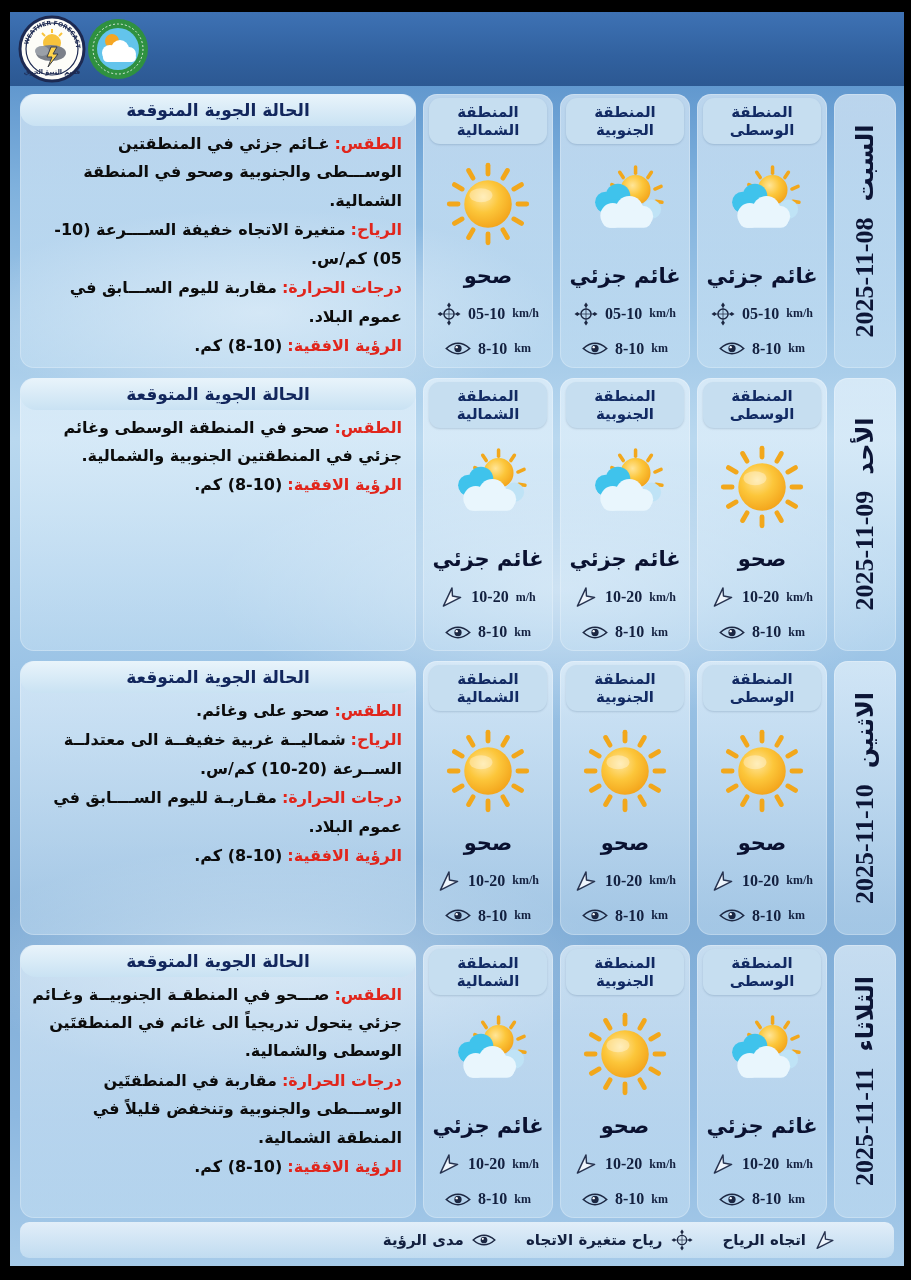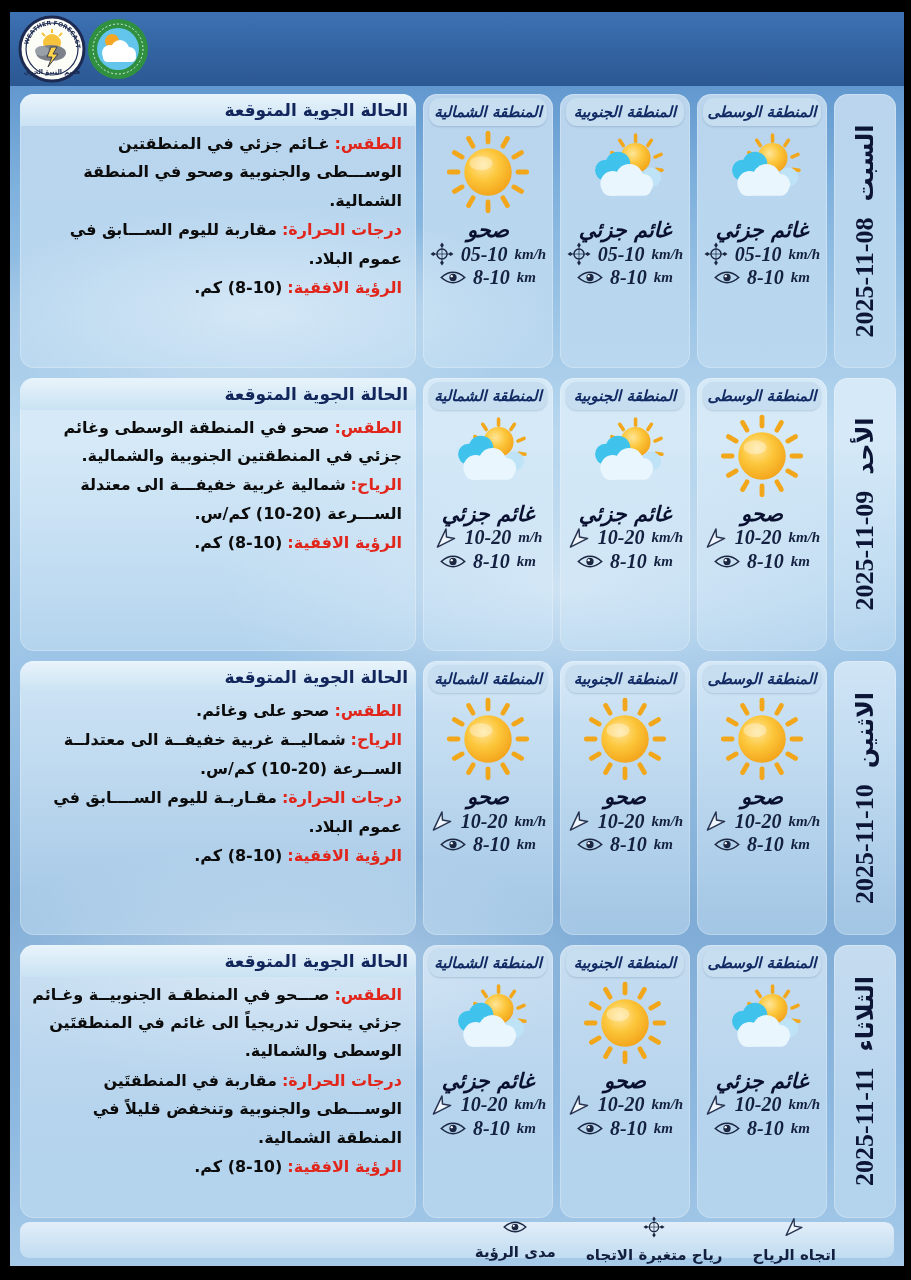--- a/index.html
+++ b/index.html
@@ -42,58 +42,58 @@
   .day-inner{
     position:absolute; top:50%; left:50%;
     transform:translate(-50%,-50%) rotate(-90deg);
     white-space:nowrap; direction:ltr; color:#0c1536; font-weight:bold;
   }
   .day-inner .ddate{ font-family:"Liberation Serif","DejaVu Serif",serif; font-size:26px; letter-spacing:1px; }
   .day-inner .dname{ font-size:24px; margin-left:16px; }
   
   .cell{
     flex:0 0 130px; display:flex; flex-direction:column; align-items:center;
-    padding:4px 6px 10px; font-style:italic;
+    padding:4px 6px 10px; justify-content:space-between;
   }
   .rpill{
     align-self:stretch; background:#c6def0; border-radius:11px; color:#122a63;
     font-size:15px; font-weight:bold; text-align:center; padding:5px 2px;
     box-shadow:0 1px 2px rgba(30,60,100,.18);
   }
   .icn{ height:92px; display:flex; align-items:center; justify-content:center; }
   .wicon{ width:88px; height:88px; }
   .cond{ font-size:21px; font-weight:bold; color:#0a1130; }
   .mline{
     direction:ltr; display:flex; align-items:center; gap:7px; color:#13203f;
     font-family:"Liberation Serif","DejaVu Serif",serif; font-weight:bold;
   }
   .sic{ width:24px; height:24px; }
   .sic-eye{ width:26px; height:17px; }
-  .num{ font-size:20px; }
-  .unit{ font-size:15px; }
+  .num{ font-size:16px; }
+  .unit{ font-size:12px; }
   
   .desc{ flex:1; display:flex; flex-direction:column; padding:0 0 6px; overflow:hidden; }
   .dpill{
-    background:linear-gradient(180deg,#e9f4fb,#c9e2f3); border-radius:2px;
-    color:#12265c; font-size:17px; font-weight:bold; text-align:right;
-    padding:6px 8px; margin:0 0 3px;
+    background:linear-gradient(180deg,#e9f4fb,#c9e2f3); border-radius:16px;
+    color:#12265c; font-size:17px; font-weight:bold; text-align:center;
+    padding:6px 19px; margin:0 0 3px;
   }
   .fc{
     font-size:16px; font-weight:bold; color:#0c0c0c; line-height:1.78;
     text-align:right; padding:1px 14px 0 10px;
   }
   .fl{ color:#e1261c; margin-left:5px; }
   
   .legend-wrap{ flex:0 0 44px; padding:0 10px 8px; }
   .legend{
     height:36px; background:linear-gradient(180deg, rgba(248,252,255,.75), rgba(215,234,247,.55));
     border-radius:9px; display:flex; align-items:center; direction:rtl;
     gap:30px; padding:0 58px 0 10px; color:#13203f;
   }
-  .litem{ display:flex; align-items:center; gap:8px; font-size:15px; font-weight:bold;flex-direction:column; }
+  .litem{ display:flex; align-items:center; gap:8px; font-size:15px; font-weight:bold; }
   .lic{ width:22px; height:22px; }
   .lic-eye{ width:24px; height:16px; }
   svg{ display:block; }
 </style>
 </head>
 <body>
 
 <svg width="0" height="0" style="position:absolute">
   <defs>
     <radialGradient id="sung" cx="40%" cy="35%" r="75%">
@@ -266,20 +266,21 @@
             <svg class="sic-eye" viewBox="0 0 100 60">
               <use href="#ic-eye"></use>
             </svg>
             <span class="num">8-10</span>
             <span class="unit">km</span>
           </div>
       </div>
       <div class="desc panel">
         <div class="dpill">الحالة الجوية المتوقعة</div>
         <p class="fc"><span class="fl">الطقس:</span><span>غـائم جزئي في المنطقتين الوســـطى والجنوبية وصحو في المنطقة الشمالية.</span></p>
+        <p class="fc"><span class="fl">الرياح:</span><span>متغيرة الاتجاه خفيفة الســــرعة (10-05) كم/س.</span></p>
         <p class="fc"><span class="fl">درجات الحرارة:</span><span>مقاربة لليوم الســـابق في عموم البلاد.</span></p>
         <p class="fc"><span class="fl">الرؤية الافقية:</span><span>(10-8) كم.</span></p>
       </div>
     </div>
 
     <div class="row">
       <div class="day panel">
         <div class="day-inner"><span class="ddate">2025-11-09</span><span class="dname">الأحد</span></div>
       </div>
       <div class="cell panel">
@@ -347,21 +348,20 @@
             <svg class="sic-eye" viewBox="0 0 100 60">
               <use href="#ic-eye"></use>
             </svg>
             <span class="num">8-10</span>
             <span class="unit">km</span>
           </div>
       </div>
       <div class="desc panel">
         <div class="dpill">الحالة الجوية المتوقعة</div>
         <p class="fc"><span class="fl">الطقس:</span><span>صحو في المنطقة الوسطى وغائم جزئي في المنطقتين الجنوبية والشمالية.</span></p>
-        <p class="fc"><span class="fl">الرياح:</span><span>شمالية غربية خفيفـــة الى معتدلة الســـرعة (20-10) كم/س.</span></p>
         <p class="fc"><span class="fl">الرؤية الافقية:</span><span>(10-8) كم.</span></p>
       </div>
     </div>
 
     <div class="row">
       <div class="day panel">
         <div class="day-inner"><span class="ddate">2025-11-10</span><span class="dname">الاثنين</span></div>
       </div>
       <div class="cell panel">
         <div class="rpill">المنطقة الوسطى</div>

